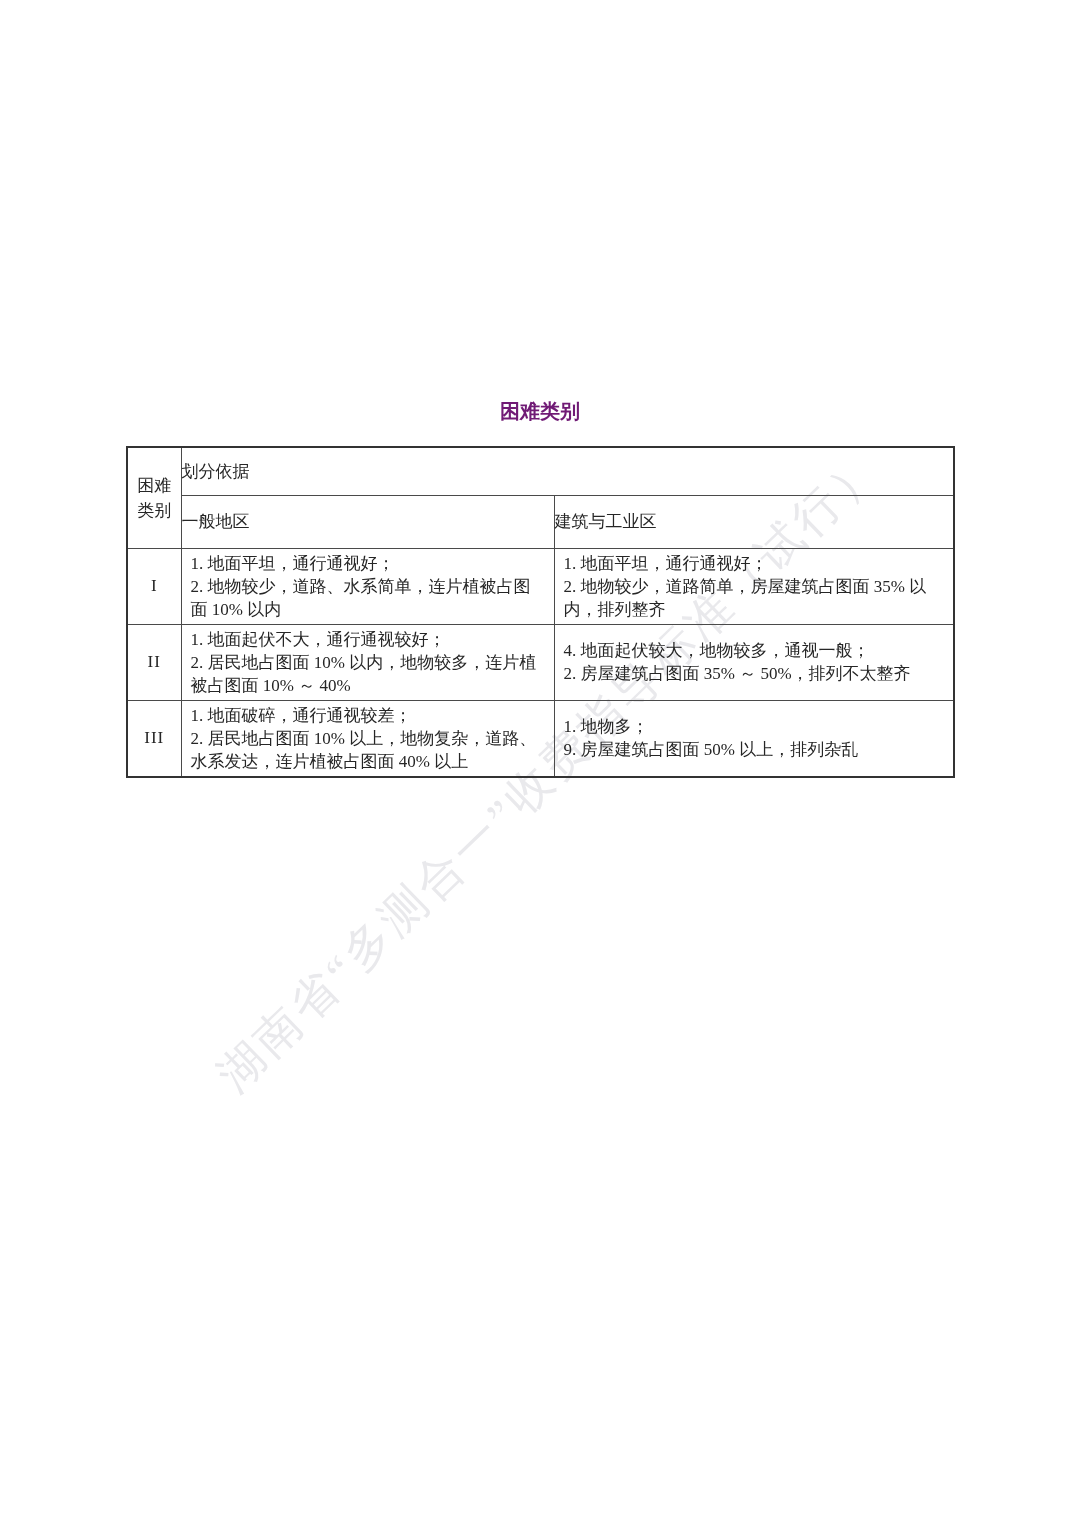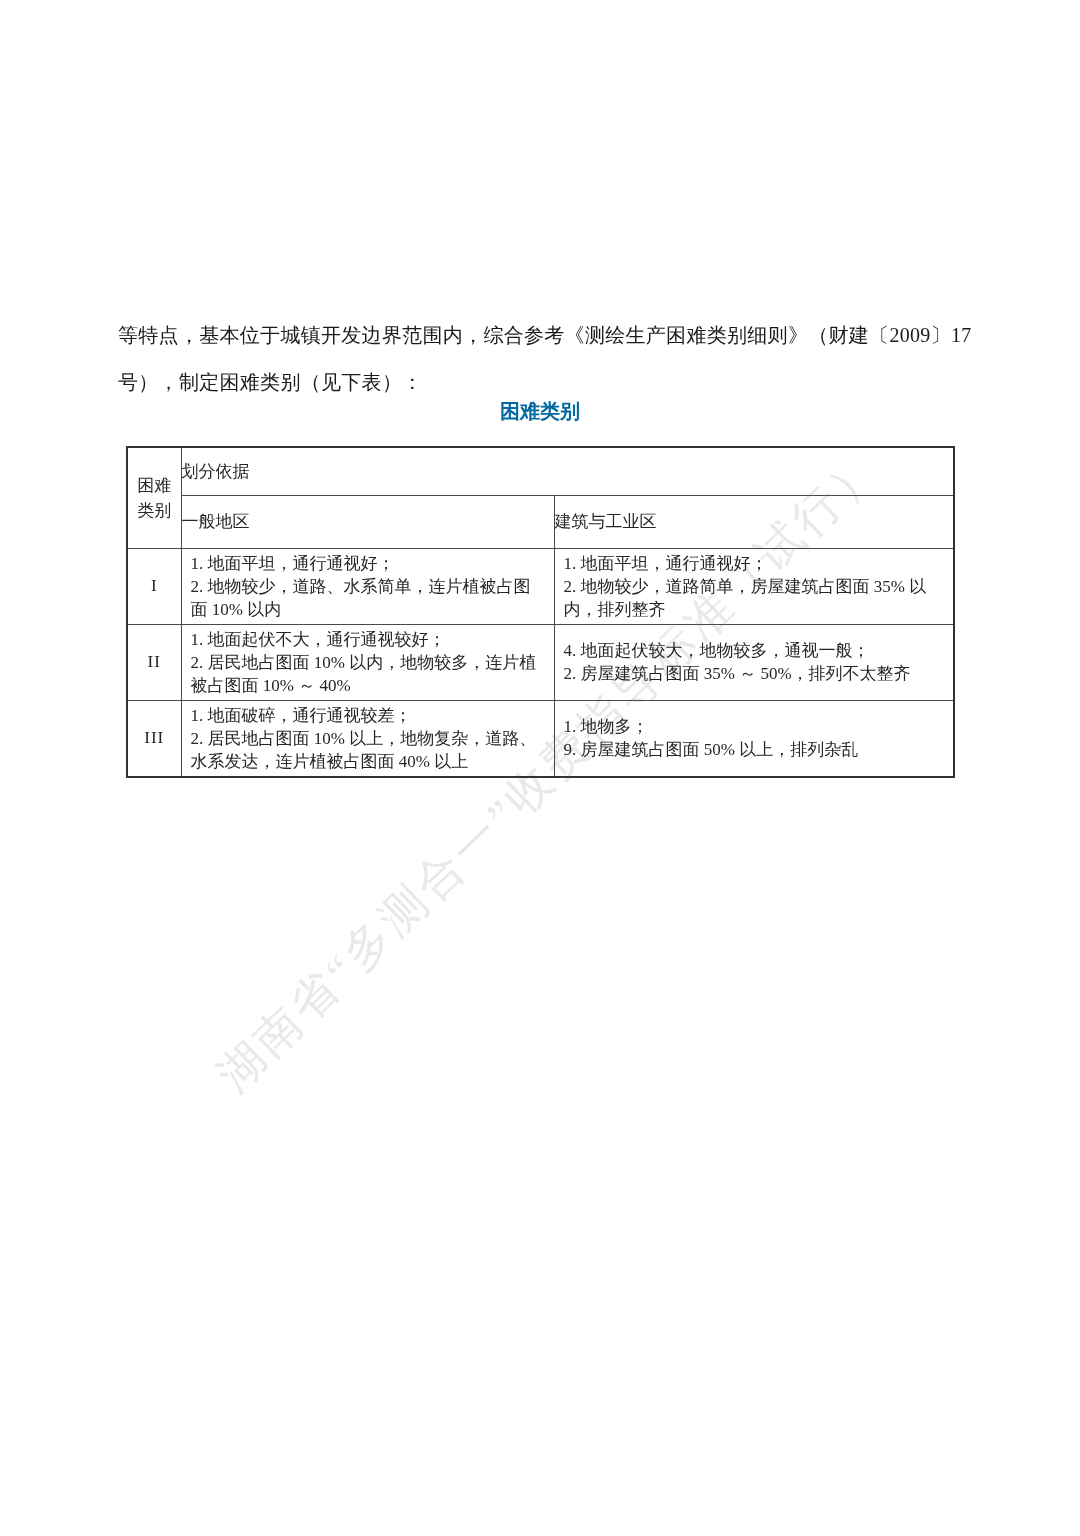--- a/index.html
+++ b/index.html
@@ -18,21 +18,21 @@
   }
   .para {
     position:absolute; left:118px; top:312px; width:842px;
     font-size:20px; letter-spacing:0.3px; color:#1a1a1a; z-index:1;
   }
   .para-line { line-height:47px; white-space:nowrap; }
   .table-title {
     position:absolute; left:0; top:398px; width:1080px;
     text-align:center; z-index:1;
     font-family:"Liberation Sans","DejaVu Sans",sans-serif;
-    font-weight:bold; font-size:20px; color:#0369a1;
+    font-weight:bold; font-size:20px; color:#701a75;
   }
   table.difficulty-table {
     position:absolute; left:126px; top:446px; width:827px;
     border-collapse:collapse; table-layout:fixed;
     background:transparent; z-index:1;
   }
   table.difficulty-table, table.difficulty-table td { border:1px solid #4a4a4a; }
   table.difficulty-table { border:2px solid #333333; }
   col.c1 { width:54px; } col.c2 { width:373px; } col.c3 { width:400px; }
   tr.hr1 { height:48px;margin-top:33px; } tr.hr2 { height:53px;padding-left:38px; }
@@ -44,24 +44,20 @@
   td.cell { padding:3px 8px 3px 9px; line-height:23px;margin-left:28px; }
   .item { text-align:left; }
 </style>
 </head>
 <body>
 
 <div class="page">
 
   <div class="watermark">湖南省“多测合一”收费指导标准（试行）</div>
 
-  <div class="para">
-    <div class="para-line">等特点，基本位于城镇开发边界范围内，综合参考《测绘生产困难类别细则》（财建〔2009〕17</div>
-    <div class="para-line">号），制定困难类别（见下表）：</div>
-  </div>
 
   <div class="table-title">困难类别</div>
 
   <table class="difficulty-table">
     <colgroup>
         <col class="c1">
         <col class="c2">
         <col class="c3">
       </colgroup>
     <tbody>

